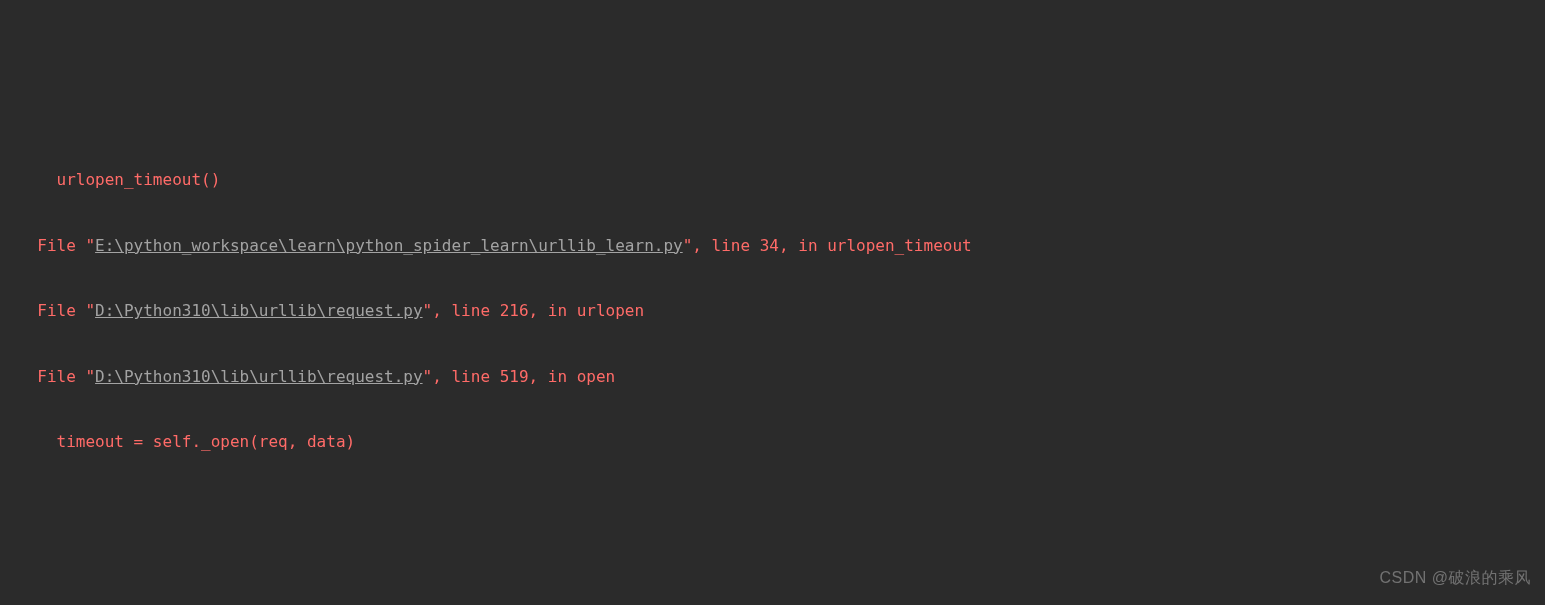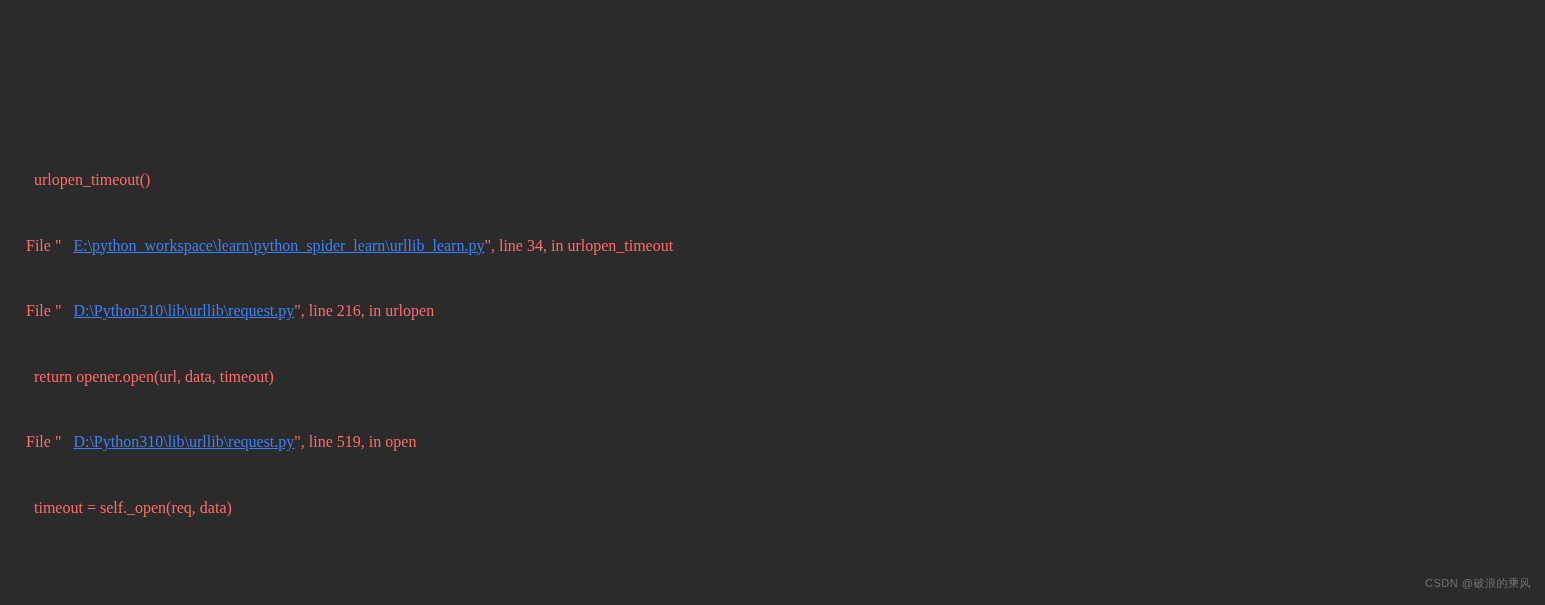--- a/index.html
+++ b/index.html
@@ -12,43 +12,42 @@
     width: 1545px;
     height: 605px;
     overflow: hidden;
     white-space: pre;
     position: relative;
   }
   .console {
     padding: 0 0 0 18px;
     position: relative;
   }
-  .line { display: block; font-family: Liberation Serif, serif; }
+  .line { display: block; }
   .red { color: #ff6b68; }
-  .link { color: #3b82f6; text-decoration: underline; margin-left: 12px; }
+  .link { color: #a3a3a3; text-decoration: underline; }
   .watermark {
     position: absolute;
     right: 14px;
     bottom: 10px;
     color: rgba(200,200,200,0.45);
     font-family: sans-serif;
-    font-size: 11px;
+    font-size: 16px;
     letter-spacing: 0.5px;
   }
 </style>
 </head>
 <body>
 
 
 
 <div class="console">
 <span class="line red">    urlopen_timeout()</span>
 <span class="line"><span class="red">  File "</span><span class="link">E:\python_workspace\learn\python_spider_learn\urllib_learn.py</span><span class="red">", line 34, in urlopen_timeout</span></span>
 <span class="line"><span class="red">  File "</span><span class="link">D:\Python310\lib\urllib\request.py</span><span class="red">", line 216, in urlopen</span></span>
-<span class="line red">    return opener.open(url, data, timeout)</span>
 <span class="line"><span class="red">  File "</span><span class="link">D:\Python310\lib\urllib\request.py</span><span class="red">", line 519, in open</span></span>
 <span class="line red">    timeout = self._open(req, data)</span>
 
 
 
 
 
 
 
 

